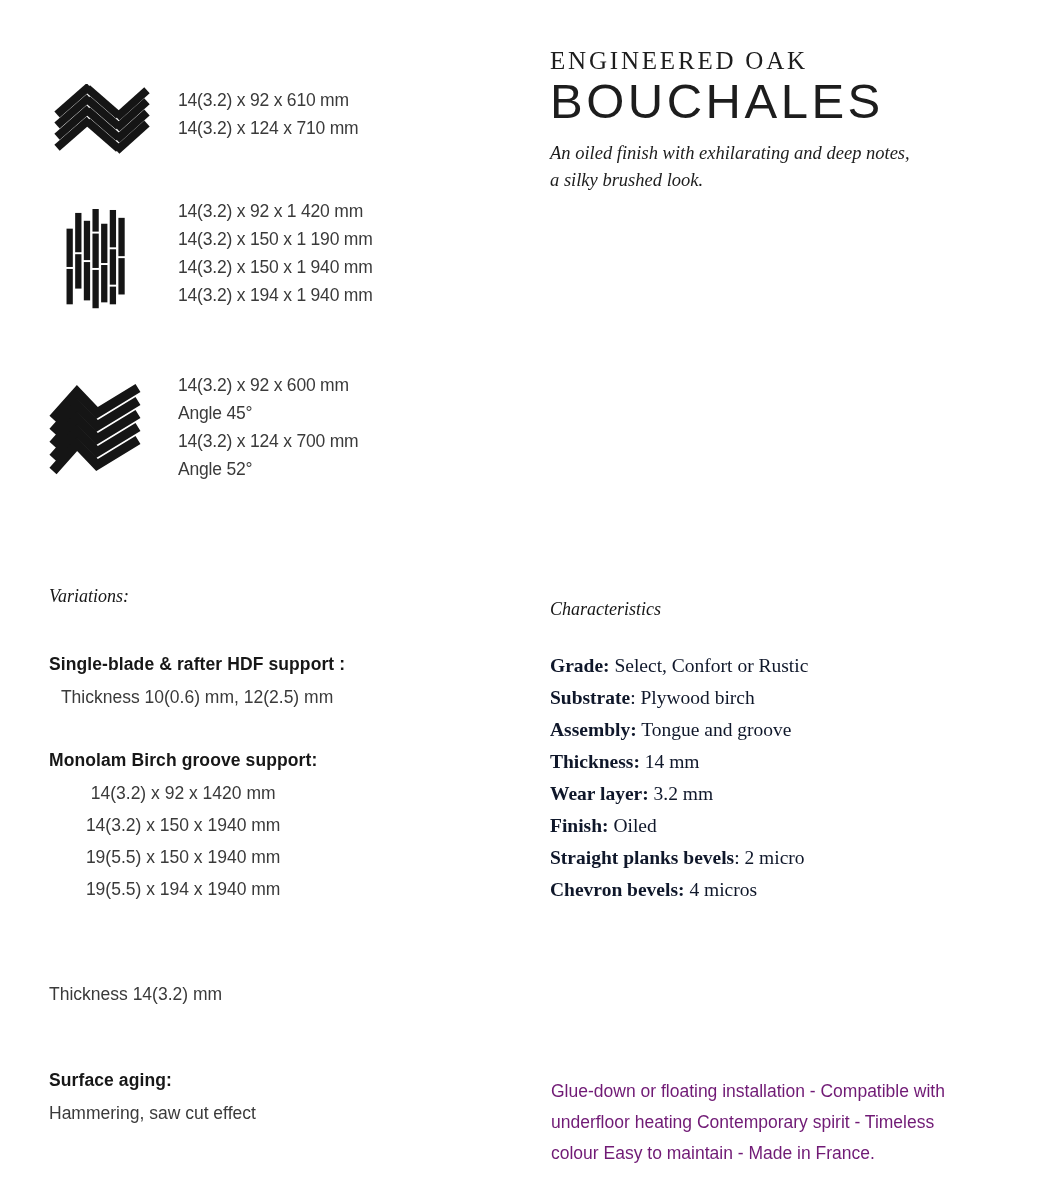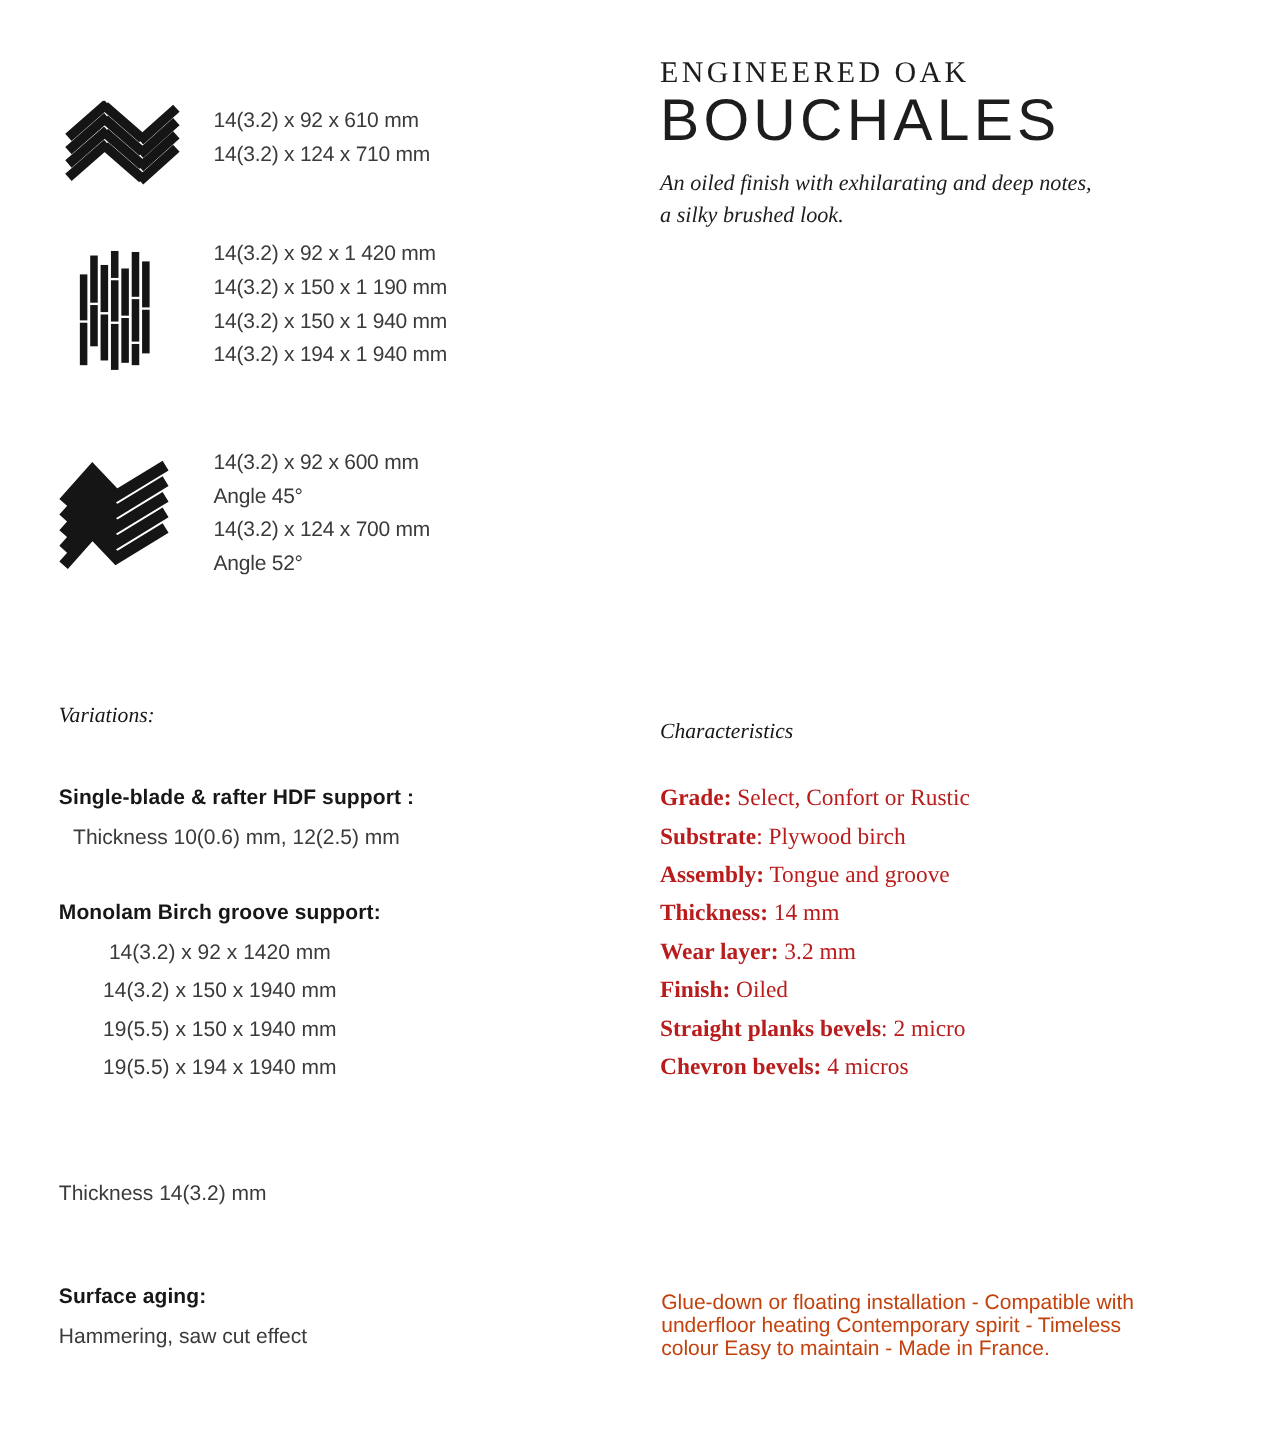--- a/index.html
+++ b/index.html
@@ -48,27 +48,27 @@
   .vgroup-title {
     font-weight:700; font-size:17.5px; line-height:24px;
     color:#171717; letter-spacing:0.1px;
   }
   .vgroup-lines { margin-top:5px;text-align:center; }
   .vgroup-lines div { font-size:17.5px; line-height:32px; color:#3a3a3a; }
 
   
   .char-rows .row {
     font-family:"Liberation Serif", serif;
-    font-size:19.5px; line-height:32px; color:#b91c1c;
+    font-size:19.5px; line-height:32px; color:#0f172a;
   }
   .char-label { font-weight:700; }
 
   
   .footer-note {
-    font-size:17.5px; line-height:19px; color:#c2410c; width:432px;
+    font-size:17.5px; line-height:31px; color:#701a75; width:432px;
   }
 </style>
 </head>
 <body>
 
 <div class="sheet">
 
   <div class="abs" style="left:54px; top:84px;">
     <svg class="pattern-icon" width="96" height="71" viewBox="0 0 95 70" aria-hidden="true">
       <line class="bar" x1="3" y1="30" x2="35" y2="2"></line>

